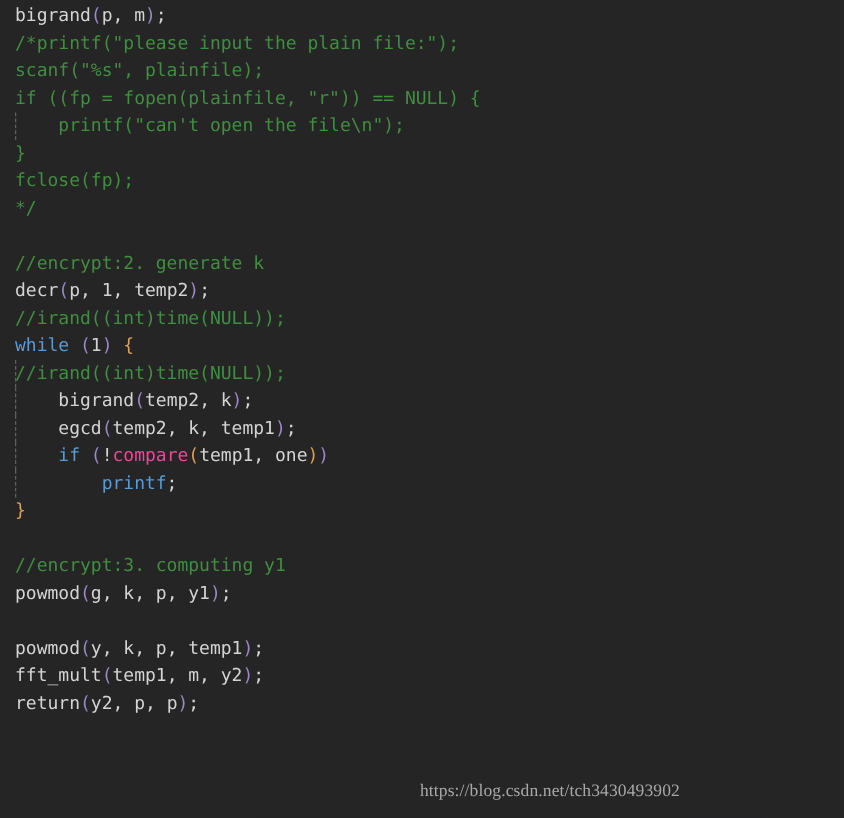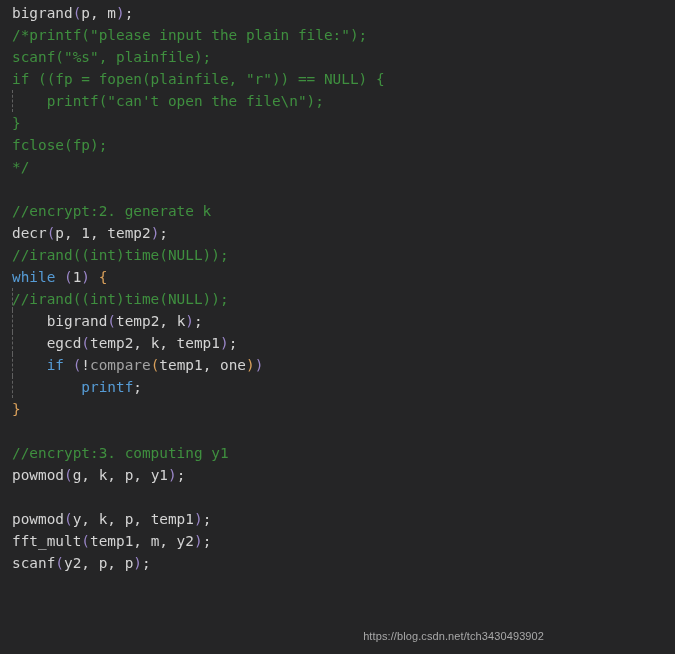--- a/index.html
+++ b/index.html
@@ -52,32 +52,32 @@
     top: 0;
     bottom: 0;
     width: 0;
     border-left: 1px dashed #6b6b6b;
     opacity: 0.85;
   }
 
   
   .cmt   { color: #3f8f3f; }
   .kw    { color: #569cd6; text-align: center; }
-  .fn    { color: #a3a3a3; }
+  .fn    { color: #ec4899; }
   .txt   { color: #d4d4d4; }
   .par   { color: #9a86c8; }
   .par2  { color: #d9a05b; }
   .brc   { color: #d9a05b; }
 
   .watermark {
     position: absolute;
     right: 10px;
     bottom: 12px;
-    font-family: Liberation Sans, sans-serif;
-    font-size: 11px;
+    font-family: Liberation Serif, serif;
+    font-size: 14px;
     color: #a8a8a8;
     letter-spacing: 0.1px;
     white-space: nowrap;
   }
 </style>
 </head>
 <body>
 
 <div id="editor">
 
@@ -129,19 +129,19 @@
 
     <div class="line"><span class="txt">powmod</span><span class="par">(</span><span class="txt">g, k, p, y1</span><span class="par">)</span><span class="txt">;</span></div>
 
     <div class="line">&nbsp;</div>
 
 
     <div class="line"><span class="txt">powmod</span><span class="par">(</span><span class="txt">y, k, p, temp1</span><span class="par">)</span><span class="txt">;</span></div>
 
     <div class="line"><span class="txt">fft_mult</span><span class="par">(</span><span class="txt">temp1, m, y2</span><span class="par">)</span><span class="txt">;</span></div>
 
-    <div class="line"><span class="txt">scanf</span><span class="par">(</span><span class="txt">y2, p, p</span><span class="par">)</span><span class="txt">;</span></div>
+    <div class="line"><span class="txt">return</span><span class="par">(</span><span class="txt">y2, p, p</span><span class="par">)</span><span class="txt">;</span></div>
 
   </div>
 
   <div class="watermark">https://blog.csdn.net/tch3430493902</div>
 
 </div>
 
 </body></html>

